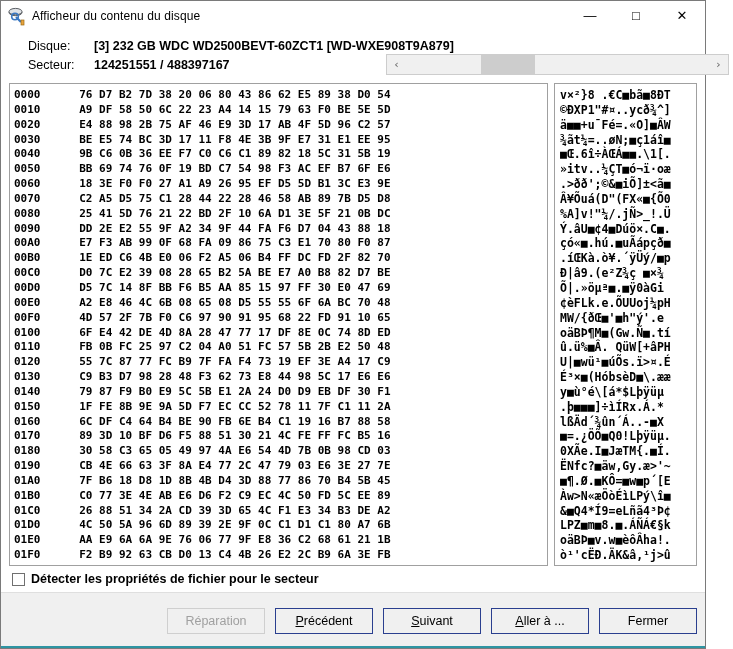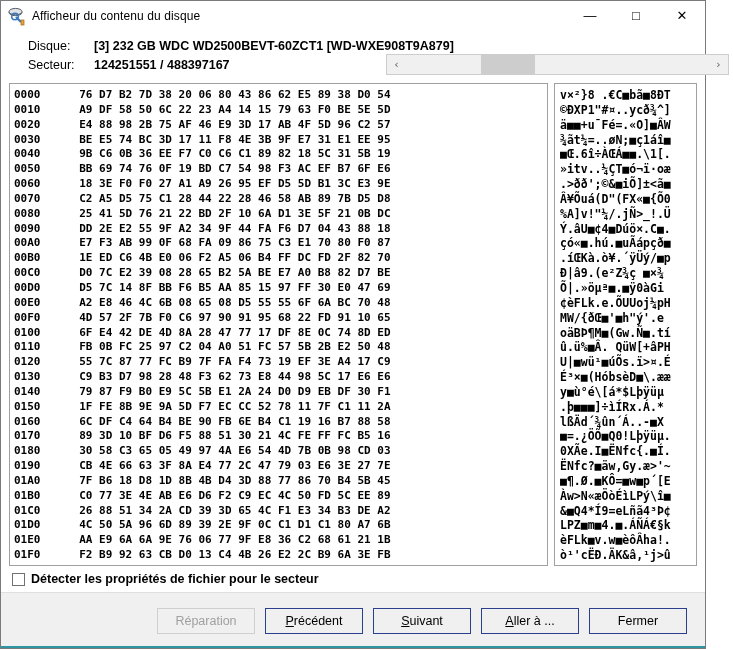--- a/index.html
+++ b/index.html
@@ -183,21 +183,21 @@
   }
 
   
   .buttonbar {
     flex: 0 0 56px;
     background: #f0f0f0;
     border-top: 1px solid #dfdfdf;
     display: flex;
     align-items: center;
     justify-content: flex-end;
-    padding-right: 18px;
+    padding-right: 8px;
     gap: 10px;
   }
   .btn {
     height: 26px;
     min-width: 98px;
     padding: 0 10px;
     background: #f0f0f0;
     border: 1px solid #2a3f8f;
     font-size: 12.5px;
     color: #000;
@@ -286,27 +286,27 @@
           <span class="asciiline">¢èFLk.e.ÕUUoj¼pH</span>
           <span class="asciiline">MW/{ðŒ■'■h"ý'.e</span>
           <span class="asciiline">oäBÞ¶M■(Gw.Ñ■.tí</span>
           <span class="asciiline">û.ü%■Â. QüW[+âPH</span>
           <span class="asciiline">U|■wü¹■úÕs.ï&gt;¤.É</span>
           <span class="asciiline">É³×■(HóbsèD■\.ææ</span>
           <span class="asciiline">y■ù°é\[á*$Lþÿüµ</span>
           <span class="asciiline">.þ■■■]÷ìÍRx.Á.*</span>
           <span class="asciiline">lßÄd´¾ûn´Á..-■X</span>
           <span class="asciiline">■=.¿ÖÕ■Q0!Lþÿüµ.</span>
-          <span class="asciiline">0XÃe.I■ËNfc{.■Í.</span>
+          <span class="asciiline">0XÃe.I■JæTM{.■Í.</span>
           <span class="asciiline">ËNfc?■äw,Gy.æ&gt;'~</span>
           <span class="asciiline">■¶.Ø.■KÔ=■w■p´[E</span>
           <span class="asciiline">Àw&gt;N«æÖòÉìLPý\î■</span>
           <span class="asciiline">&amp;■Q4*Í9=eLñã4³Þ¢</span>
-          <span class="asciiline">LPZ■m■4.■.ÁÑÁ€§k</span>
-          <span class="asciiline">èFLk■v.w■èôÂha!.</span>
+          <span class="asciiline">LPZ■m■8.■.ÁÑÁ€§k</span>
+          <span class="asciiline">oäBÞ■v.w■èôÂha!.</span>
           <span class="asciiline">ò¹'cËÐ.ÄK&amp;â,¹j&gt;û</span>
         </div>
     </div>
   </div>
 
   <div class="checkrow">
     <div class="cb"></div>
     <span class="cb-label">Détecter les propriétés de fichier pour le secteur</span>
   </div>
 

